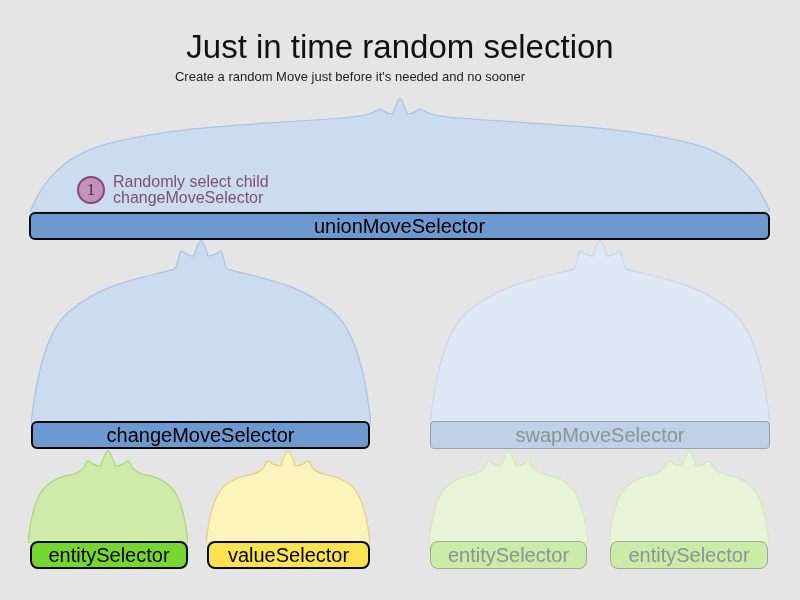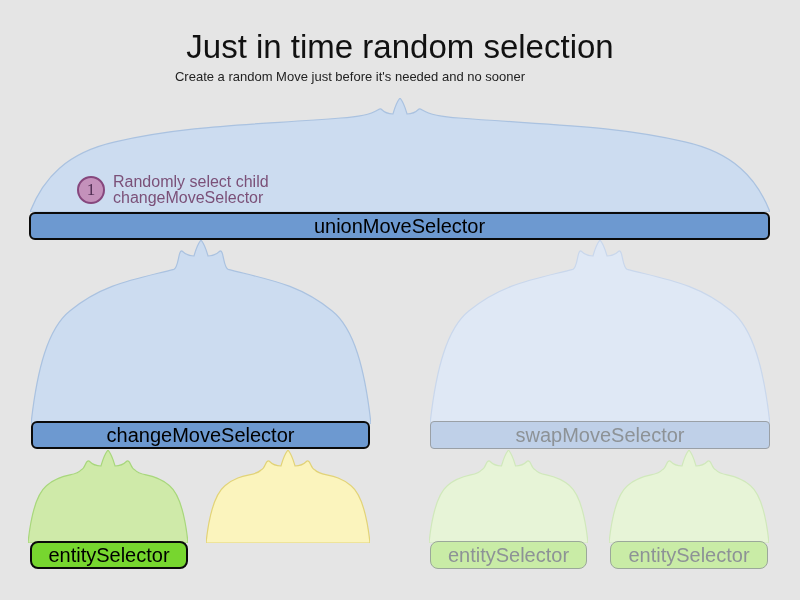--- a/index.html
+++ b/index.html
@@ -86,20 +86,23 @@
   </div>
 
   <div class="bar bar-blue-faded" style="left:430px;top:421px;width:340px;height:28px;">
     <span>swapMoveSelector</span>
   </div>
 
   <div class="bar bar-green" style="left:30px;top:541px;width:158px;height:28px;">
     <span>entitySelector</span>
   </div>
 
+  <div class="bar bar-yellow" style="left:207px;top:541px;width:163px;height:28px;">
+    <span>valueSelector</span>
+  </div>
 
   <div class="bar bar-green-faded" style="left:430px;top:541px;width:157px;height:28px;">
     <span>entitySelector</span>
   </div>
 
   <div class="bar bar-green-faded" style="left:610px;top:541px;width:158px;height:28px;">
     <span>entitySelector</span>
   </div>
 
   <div class="note-circle">

